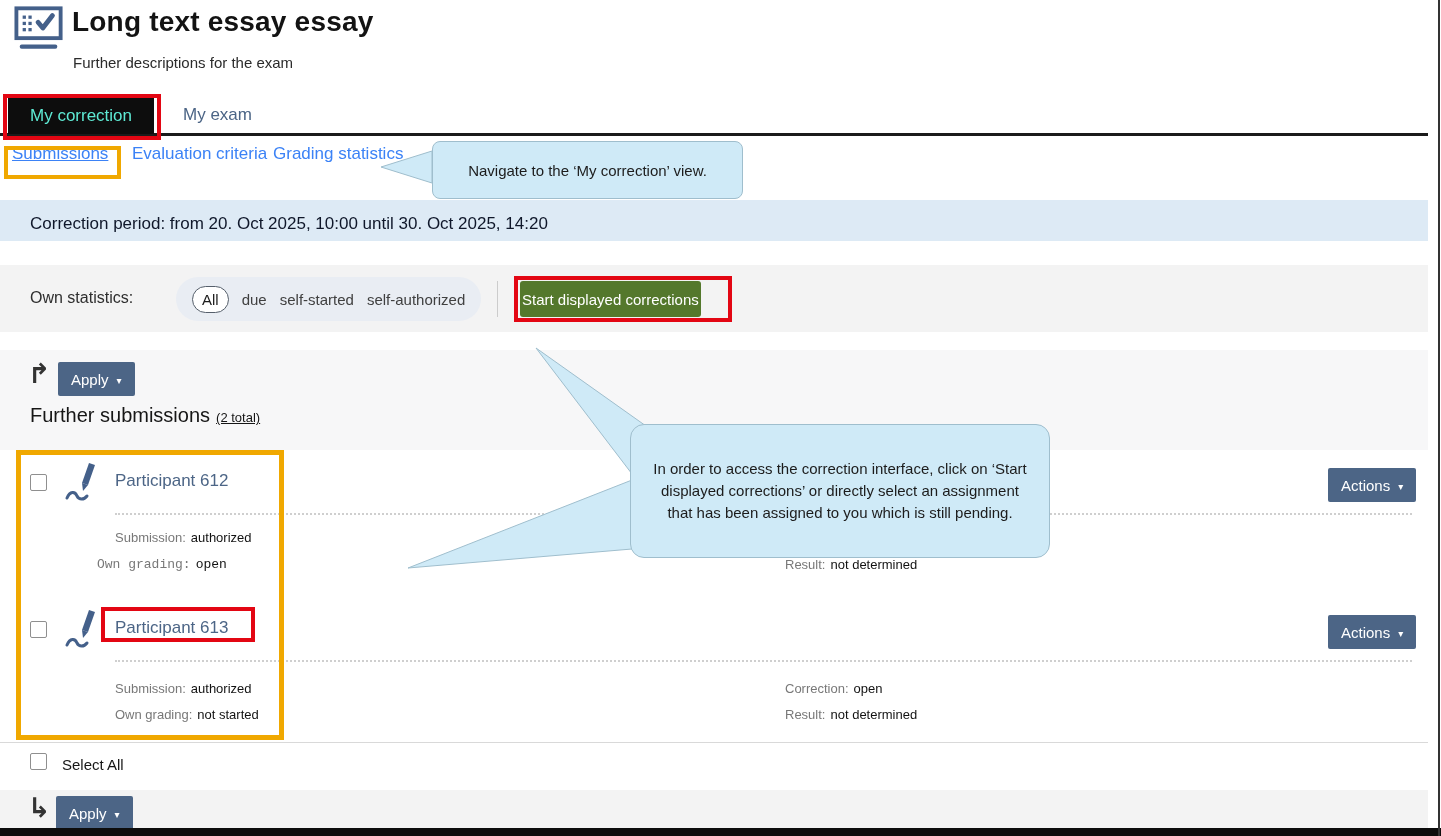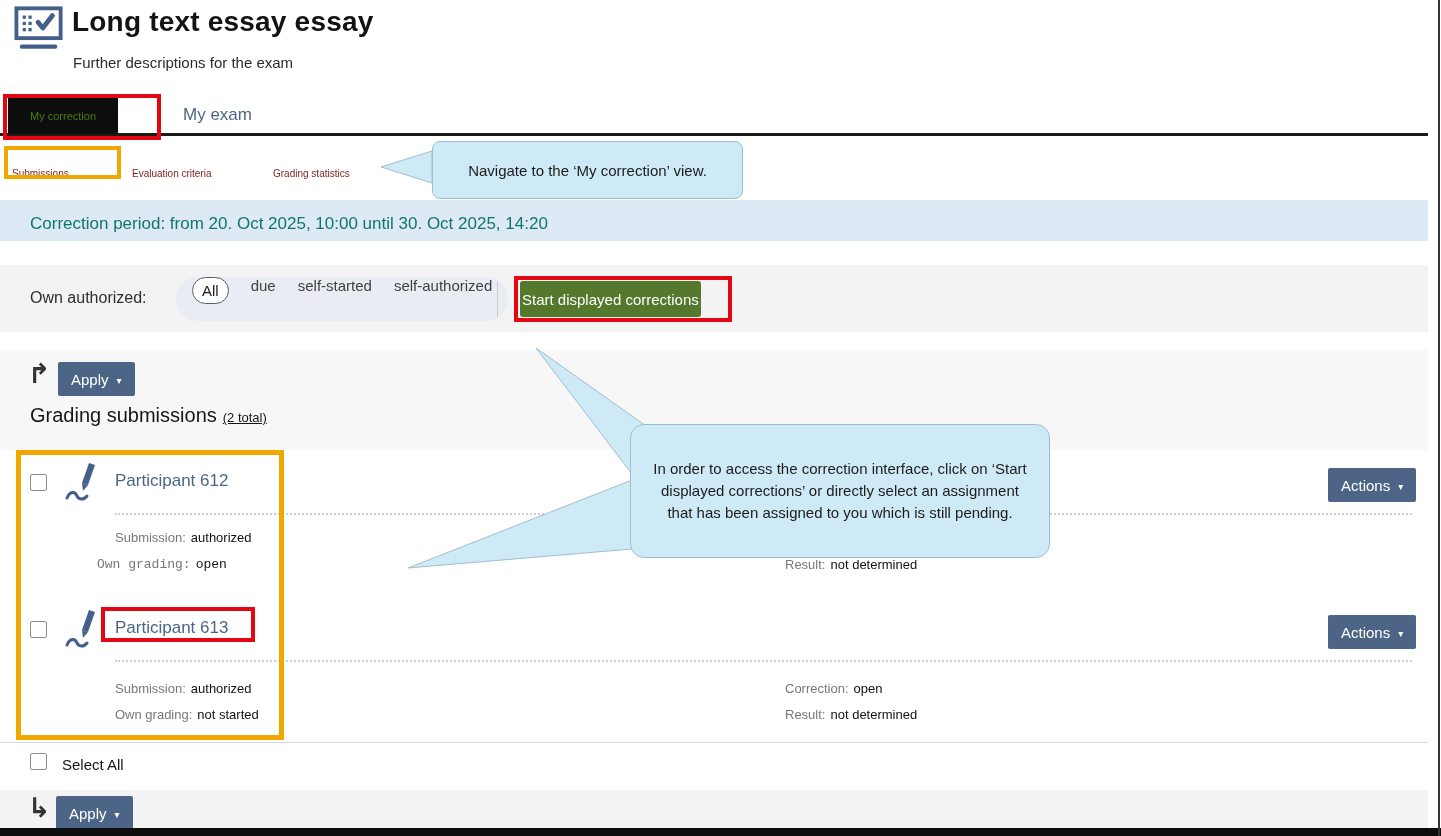--- a/index.html
+++ b/index.html
@@ -6,37 +6,37 @@
   html,body { width:1441px; height:836px; background:#fff; font-family:"Liberation Sans", sans-serif; }
   #page { position:relative; width:1441px; height:836px; overflow:hidden; background:#fff; }
   .abs { position:absolute; }
 
   
   .title { left:72px; top:6px; font-size:28px; font-weight:bold; color:#131313; letter-spacing:.2px; }
   .subtitle { left:73px; top:54px; font-size:15px; color:#2b2b2b; }
 
   
   .tab-underline { left:0; top:133px; width:1428px; height:3px; background:#1b1b1b; }
-  .tab-active { left:8px; top:98px; height:36px; background:#0d0d0d; color:#4d7c0f; font-size:11px;
+  .tab-active { left:8px; top:98px; height:36px; background:#0d0d0d; color:#5eead4; font-size:17px;
                 display:flex; align-items:center; padding:4px 22px; }
   .tab-plain { left:183px; top:105px; font-size:17px; color:#4c6586; cursor:pointer; }
 
   
-  .subtab { top:168px; font-size:10px; color:#7f1d1d; cursor:pointer; }
+  .subtab { top:144px; font-size:17px; color:#3b82f6; cursor:pointer; }
   .subtab.active { text-decoration:underline; }
 
   
   .infobar { left:0; top:200px; width:1428px; height:41px; background:#ddeaf5; display:flex; align-items:center; }
-  .infobar span { margin-left:30px; font-size:17px; color:#0f766e;margin-top:6px; }
+  .infobar span { margin-left:30px; font-size:17px; color:#0f172a;margin-top:6px; }
 
   
   .filterbar { left:0; top:265px; width:1428px; height:67px; background:#f3f3f3; }
   .filter-label { left:30px; top:289px; font-size:16px; color:#2e2e2e; }
   .pillgroup { left:176px; top:277px; height:44px; background:#e9edf3; border-radius:22px;
-               display:flex; align-items:flex-start; gap:22px; padding:0 16px; }
+               display:flex; align-items:center; gap:13px; padding:0 16px; }
   .pill { font-size:15px; color:#404040; cursor:pointer; white-space:nowrap; }
   .pill.selected { background:#fff; border:1px solid #555f6b; border-radius:14px; padding:4px 9px; color:#1c1c1c; }
   .vdivider { left:497px; top:281px; width:1px; height:36px; background:#cccccc; }
   .btn-green { left:520px; top:281px; height:36px; background:#54782c; color:#fff; font-size:15px;
                border:none; border-radius:3px; padding:0 2px; display:flex; align-items:center; cursor:pointer; }
 
   
   .toolband { left:0; top:350px; width:1428px; height:100px; background:#f7f7f8; }
   .arrow-glyph { font-family:"DejaVu Sans", sans-serif; font-size:27px; color:#333; font-weight:bold; }
   .btn-blue { background:#4c6586; color:#fff; font-size:15px; border:none; border-radius:2px;
@@ -99,38 +99,38 @@
 
   <div class="abs subtab active" style="left:12px;">Submissions</div>
   <div class="abs subtab" style="left:132px;">Evaluation criteria</div>
   <div class="abs subtab" style="left:273px;">Grading statistics</div>
 
   <div class="abs infobar">
     <span>Correction period: from 20. Oct 2025, 10:00 until 30. Oct 2025, 14:20</span>
   </div>
 
   <div class="abs filterbar"></div>
-  <div class="abs filter-label">Own authorized:</div>
+  <div class="abs filter-label">Own statistics:</div>
   <div class="abs pillgroup">
     <span class="pill selected">All</span>
     <span class="pill">due</span>
     <span class="pill">self-started</span>
     <span class="pill">self-authorized</span>
   </div>
   <div class="abs vdivider"></div>
   <button class="abs btn-green">Start displayed corrections</button>
 
   <div class="abs toolband"></div>
   <span class="abs arrow-glyph" style="left:28px; top:358px;">↱</span>
   <button class="abs btn-blue" style="left:58px; top:362px;">
     <span>Apply</span>
     <span class="caret">▾</span>
   </button>
   <div class="abs heading">
-    <span>Grading submissions</span><span class="count">(2 total)</span>
+    <span>Further submissions</span><span class="count">(2 total)</span>
   </div>
 
   <input type="checkbox" class="abs checkbox" style="left: 30px; top: 474px;">
   <span class="abs" style="left:62px; top:459px;">
     <svg width="40" height="46" viewBox="0 0 40 46">
       <path d="M27 4 L33 6 L26 26 L20 24 Z" fill="#44608a"></path>
       <path d="M20 24 L26 26 L21 32 Z" fill="#44608a"></path>
       <path d="M5 39 C8 32, 13 32, 15 37 C17 41, 22 41, 25 37" fill="none" stroke="#44608a" stroke-width="3" stroke-linecap="round"></path>
     </svg>
   </span>

